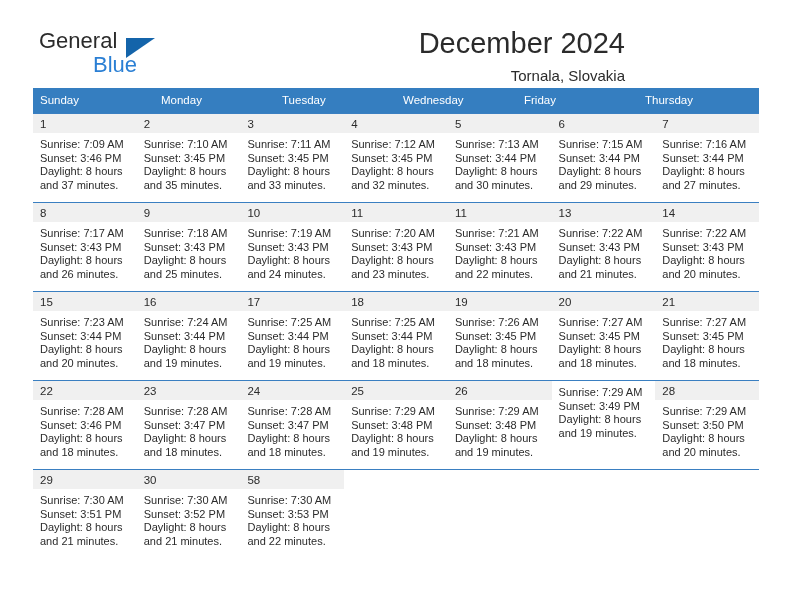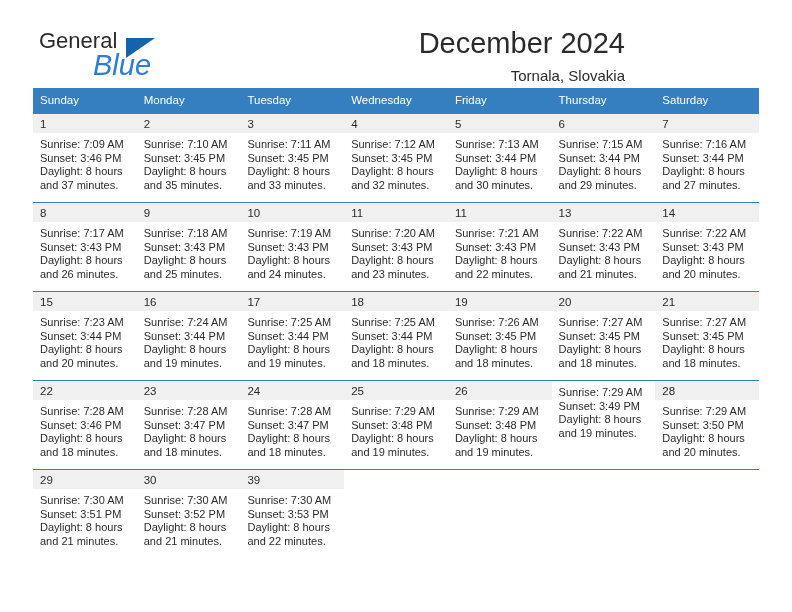--- a/index.html
+++ b/index.html
@@ -50,24 +50,23 @@
     top: 10px;
     width: 0;
     height: 0;
     border-left: 29px solid #1464aa;
     border-bottom: 20px solid transparent;
   }
   .brand-blue {
     position: absolute;
     left: 58px;
     top: 24px;
-    font-size: 29px;
+    font-size: 22px;
     color: #2a7fd4;
     line-height: 26px;
-    font-style: italic;
   }
 
   .titles {
     margin-top: 26px;
     text-align: right;
   }
   .cal-title {
     font-size: 29px;
     font-weight: normal;
     color: #2b2b2b;
@@ -152,21 +151,20 @@
   </div>
 
   <div class="calendar">
     <div class="weekday-row">
       <div class="weekday">Sunday</div>
       <div class="weekday">Monday</div>
       <div class="weekday">Tuesday</div>
       <div class="weekday">Wednesday</div>
       <div class="weekday">Friday</div>
       <div class="weekday">Thursday</div>
-      <div class="weekday">Saturday</div>
     </div>
     <div id="weeks-container">
         <div class="week">
           <div class="daycell">
             <div class="daynum-band">1</div>
             <div class="details">
               <div>Sunrise: 7:09 AM</div>
               <div>Sunset: 3:46 PM</div>
               <div>Daylight: 8 hours</div>
               <div>and 37 minutes.</div>
@@ -434,21 +432,21 @@
           <div class="daycell">
             <div class="daynum-band">30</div>
             <div class="details">
               <div>Sunrise: 7:30 AM</div>
               <div>Sunset: 3:52 PM</div>
               <div>Daylight: 8 hours</div>
               <div>and 21 minutes.</div>
             </div>
           </div>
           <div class="daycell">
-            <div class="daynum-band">39</div>
+            <div class="daynum-band">58</div>
             <div class="details">
               <div>Sunrise: 7:30 AM</div>
               <div>Sunset: 3:53 PM</div>
               <div>Daylight: 8 hours</div>
               <div>and 22 minutes.</div>
             </div>
           </div>
           <div class="daycell empty">
             <div class="daynum-band"></div>
             <div class="details">

